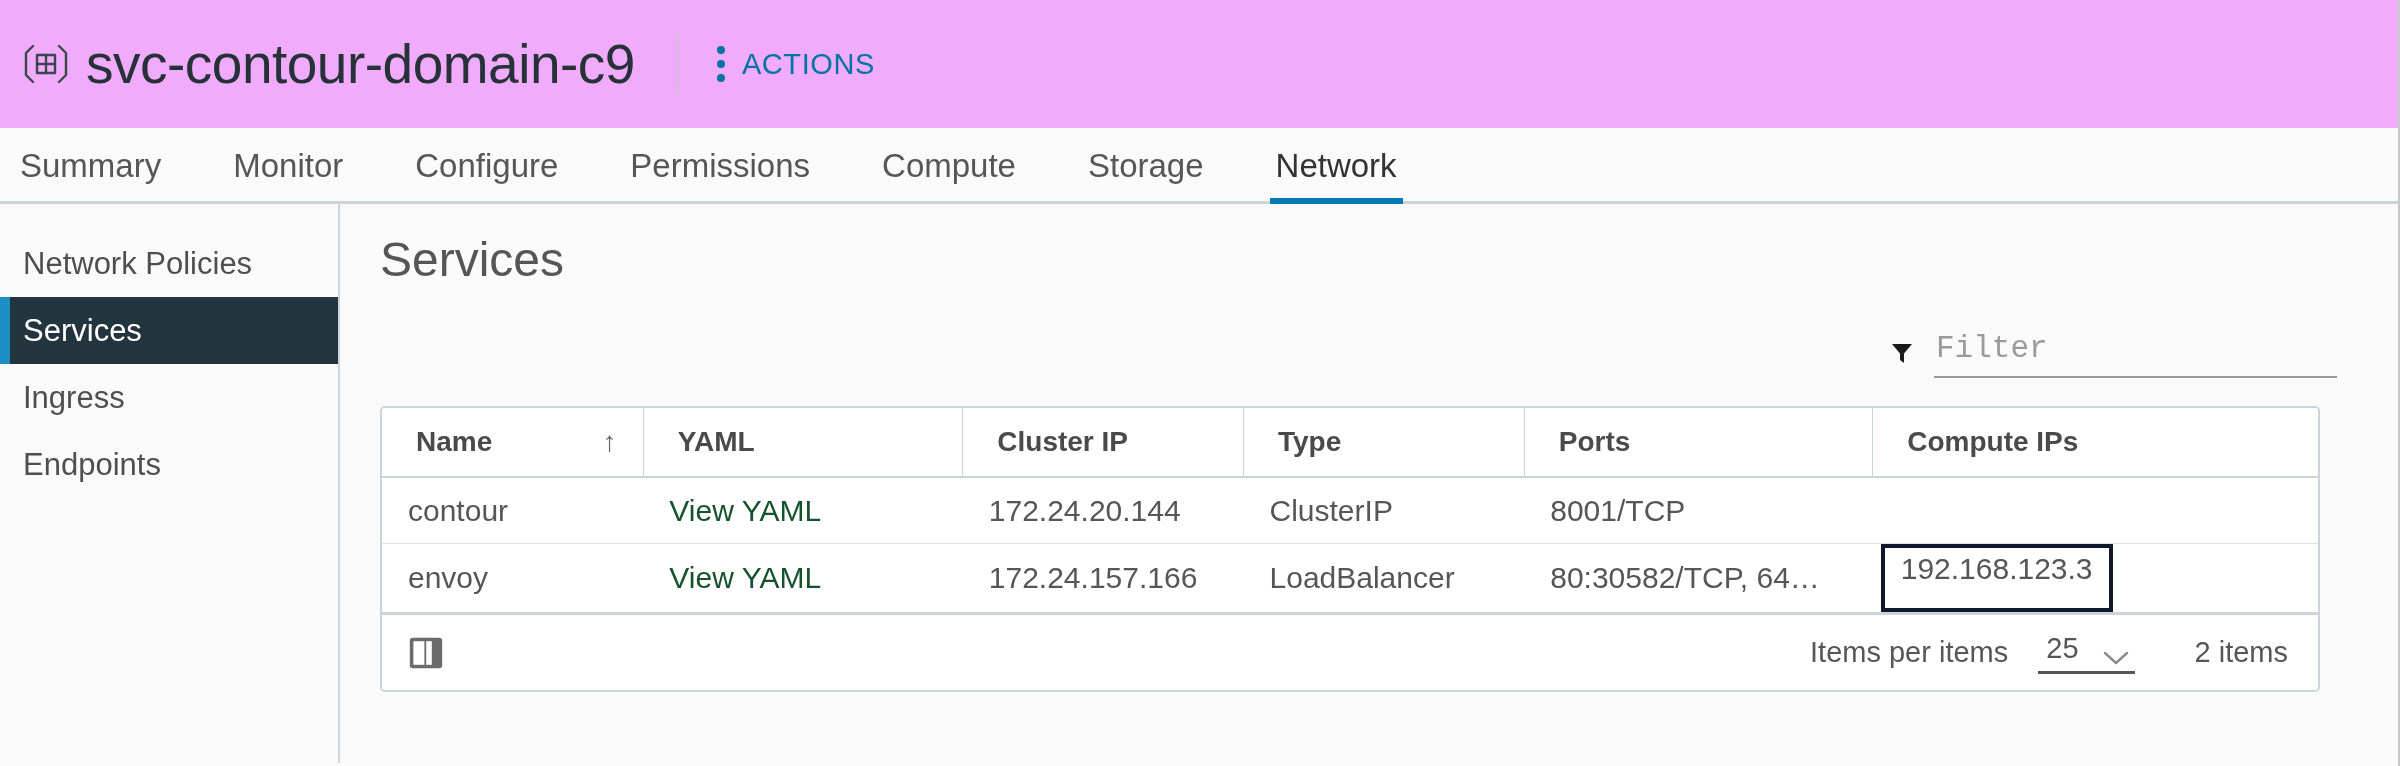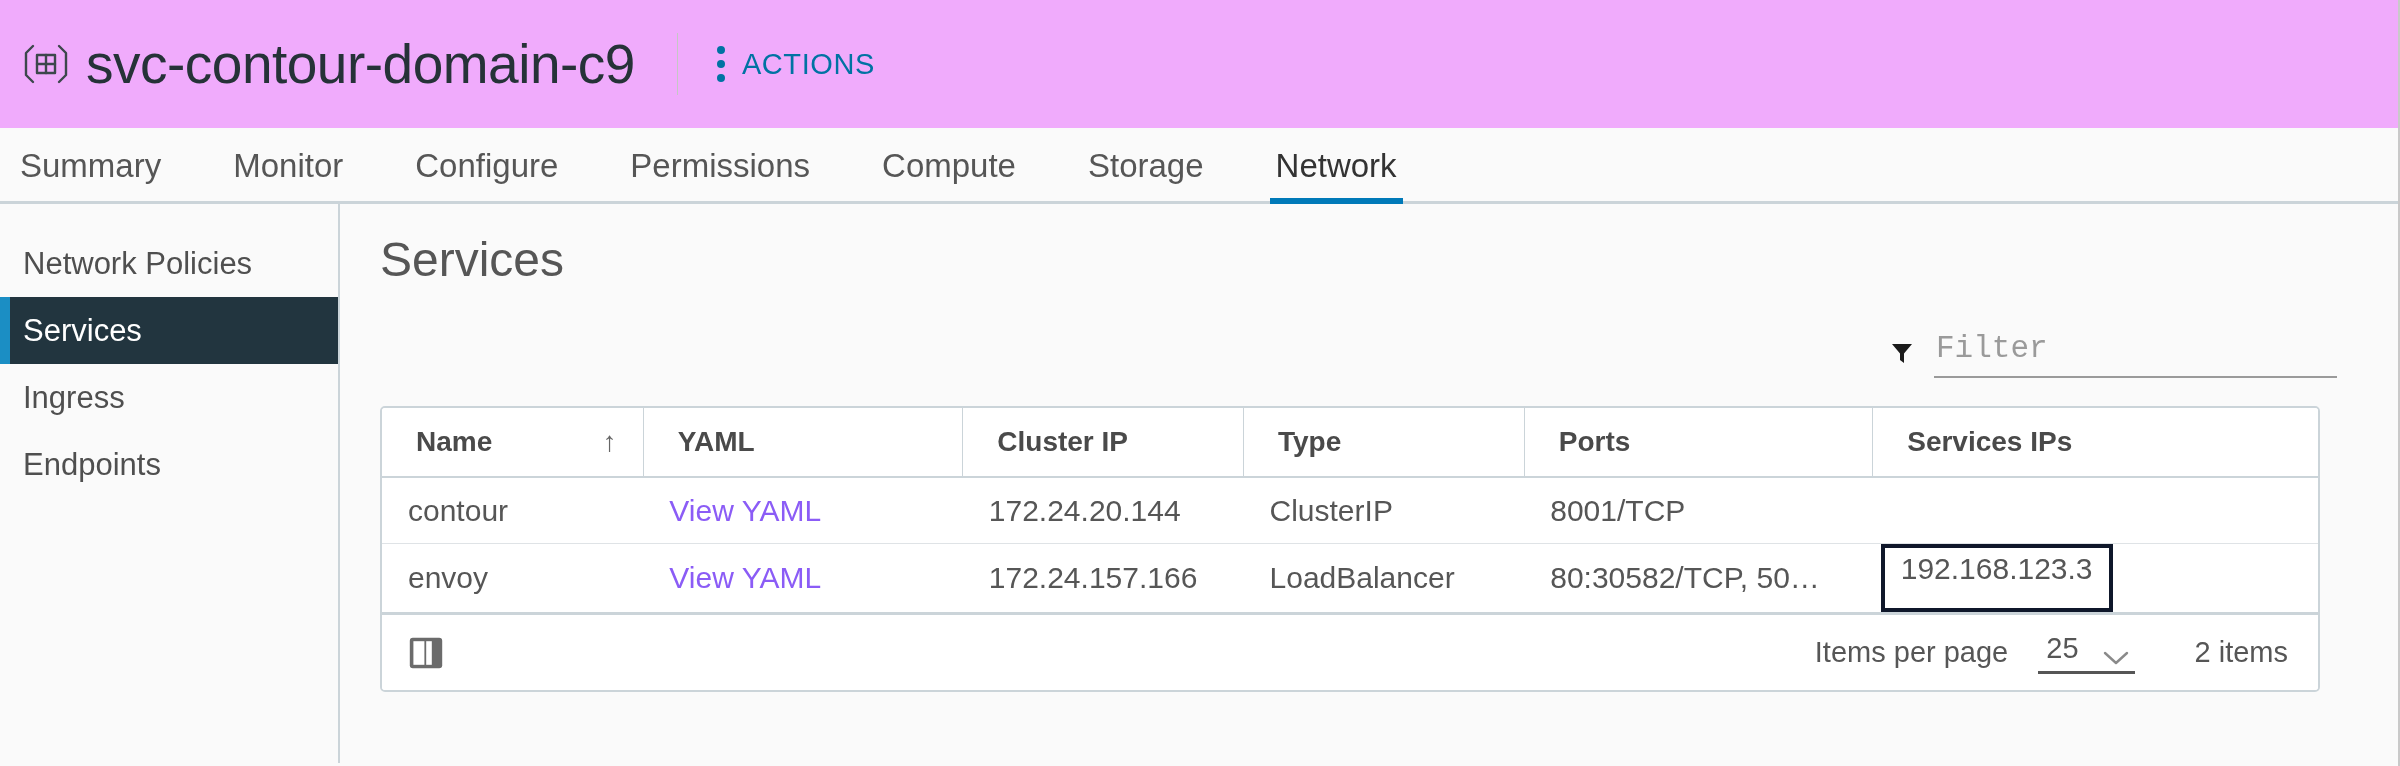--- a/index.html
+++ b/index.html
@@ -234,21 +234,21 @@
     color: #565656;
     padding: 0 0 0 26px;
     border-bottom: 1px solid #dfe3e6;
     white-space: nowrap;
     overflow: hidden;
     text-overflow: ellipsis;
     vertical-align: middle;
   }
   tr.row:last-child td { border-bottom: none; }
   .yaml-link {
-    color: #8b5cf6;
+    color: #14532d;
     cursor: pointer;
   }
   .cell-highlight {
     display: inline-block;
     border: 4px solid #0f172a;
     padding: 6px 16px 24px 16px;
     margin-left: -18px;
     line-height: 1;
     font-size: 30px;
     color: #565656;
@@ -381,59 +381,59 @@
             <th>
               <div class="th-inner">
                 <span>Name</span>
                 <span class="sort-arrow">↑</span>
               </div>
             </th>
             <th>YAML</th>
             <th>Cluster IP</th>
             <th>Type</th>
             <th>Ports</th>
-            <th>Services IPs</th>
+            <th>Compute IPs</th>
           </tr>
         </thead>
         <tbody>
           <tr class="row">
             <td>contour</td>
             <td>
               <span class="yaml-link">View YAML</span>
             </td>
             <td>172.24.20.144</td>
             <td>ClusterIP</td>
             <td>8001/TCP</td>
             <td></td>
           </tr>
           <tr class="row">
             <td>envoy</td>
             <td>
               <span class="yaml-link">View YAML</span>
             </td>
             <td>172.24.157.166</td>
             <td>LoadBalancer</td>
-            <td>80:30582/TCP, 50…</td>
+            <td>80:30582/TCP, 64…</td>
             <td>
               <span class="cell-highlight">192.168.123.3</span>
             </td>
           </tr>
         </tbody>
       </table>
 
       <div class="dg-footer">
         <span class="col-toggle">
           <svg width="36" height="34" viewBox="0 0 36 34" aria-hidden="true">
             <rect x="1.8" y="1.8" width="32.4" height="30.4" rx="3" fill="#6b6b6b"></rect>
             <rect x="5.4" y="5.2" width="11" height="23.6" fill="#ffffff"></rect>
             <rect x="18.2" y="5.2" width="5.6" height="23.6" fill="#ffffff"></rect>
           </svg>
         </span>
         <div class="pager">
-          <span class="ipp-label">Items per page</span>
+          <span class="ipp-label">Items per items</span>
           <span class="ipp-select">
             <span>25</span>
             <span class="chev">
               <svg width="26" height="16" viewBox="0 0 26 16" aria-hidden="true">
                 <path d="M2 3 L13 13 L24 3" fill="none" stroke="#8a8a8a" stroke-width="2.4" stroke-linecap="round" stroke-linejoin="round"></path>
               </svg>
             </span>
           </span>
           <span class="items-count">2 items</span>
         </div>

